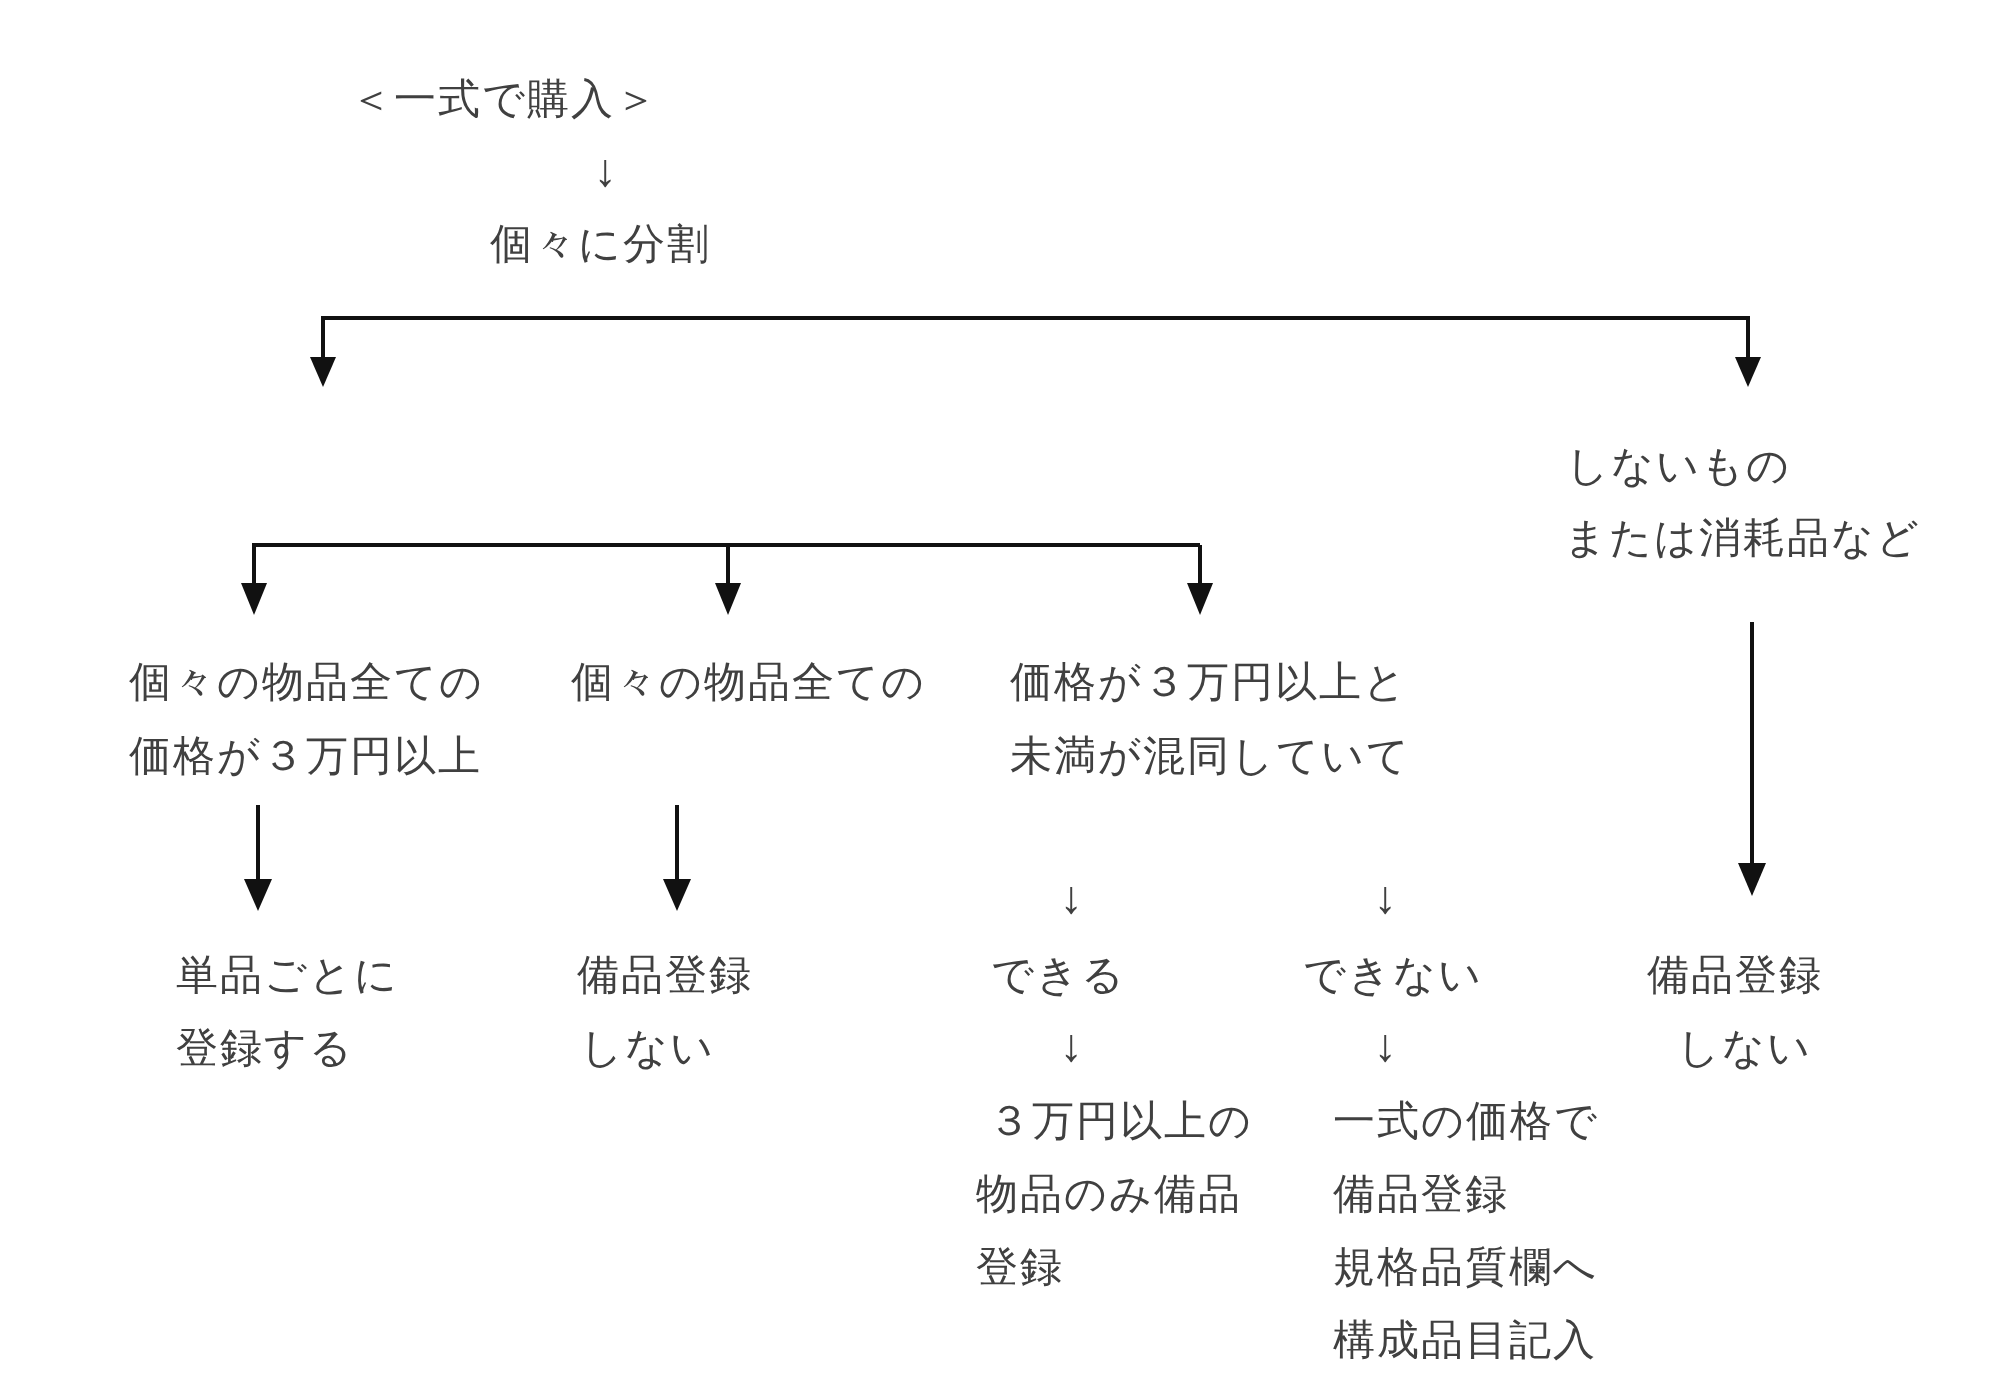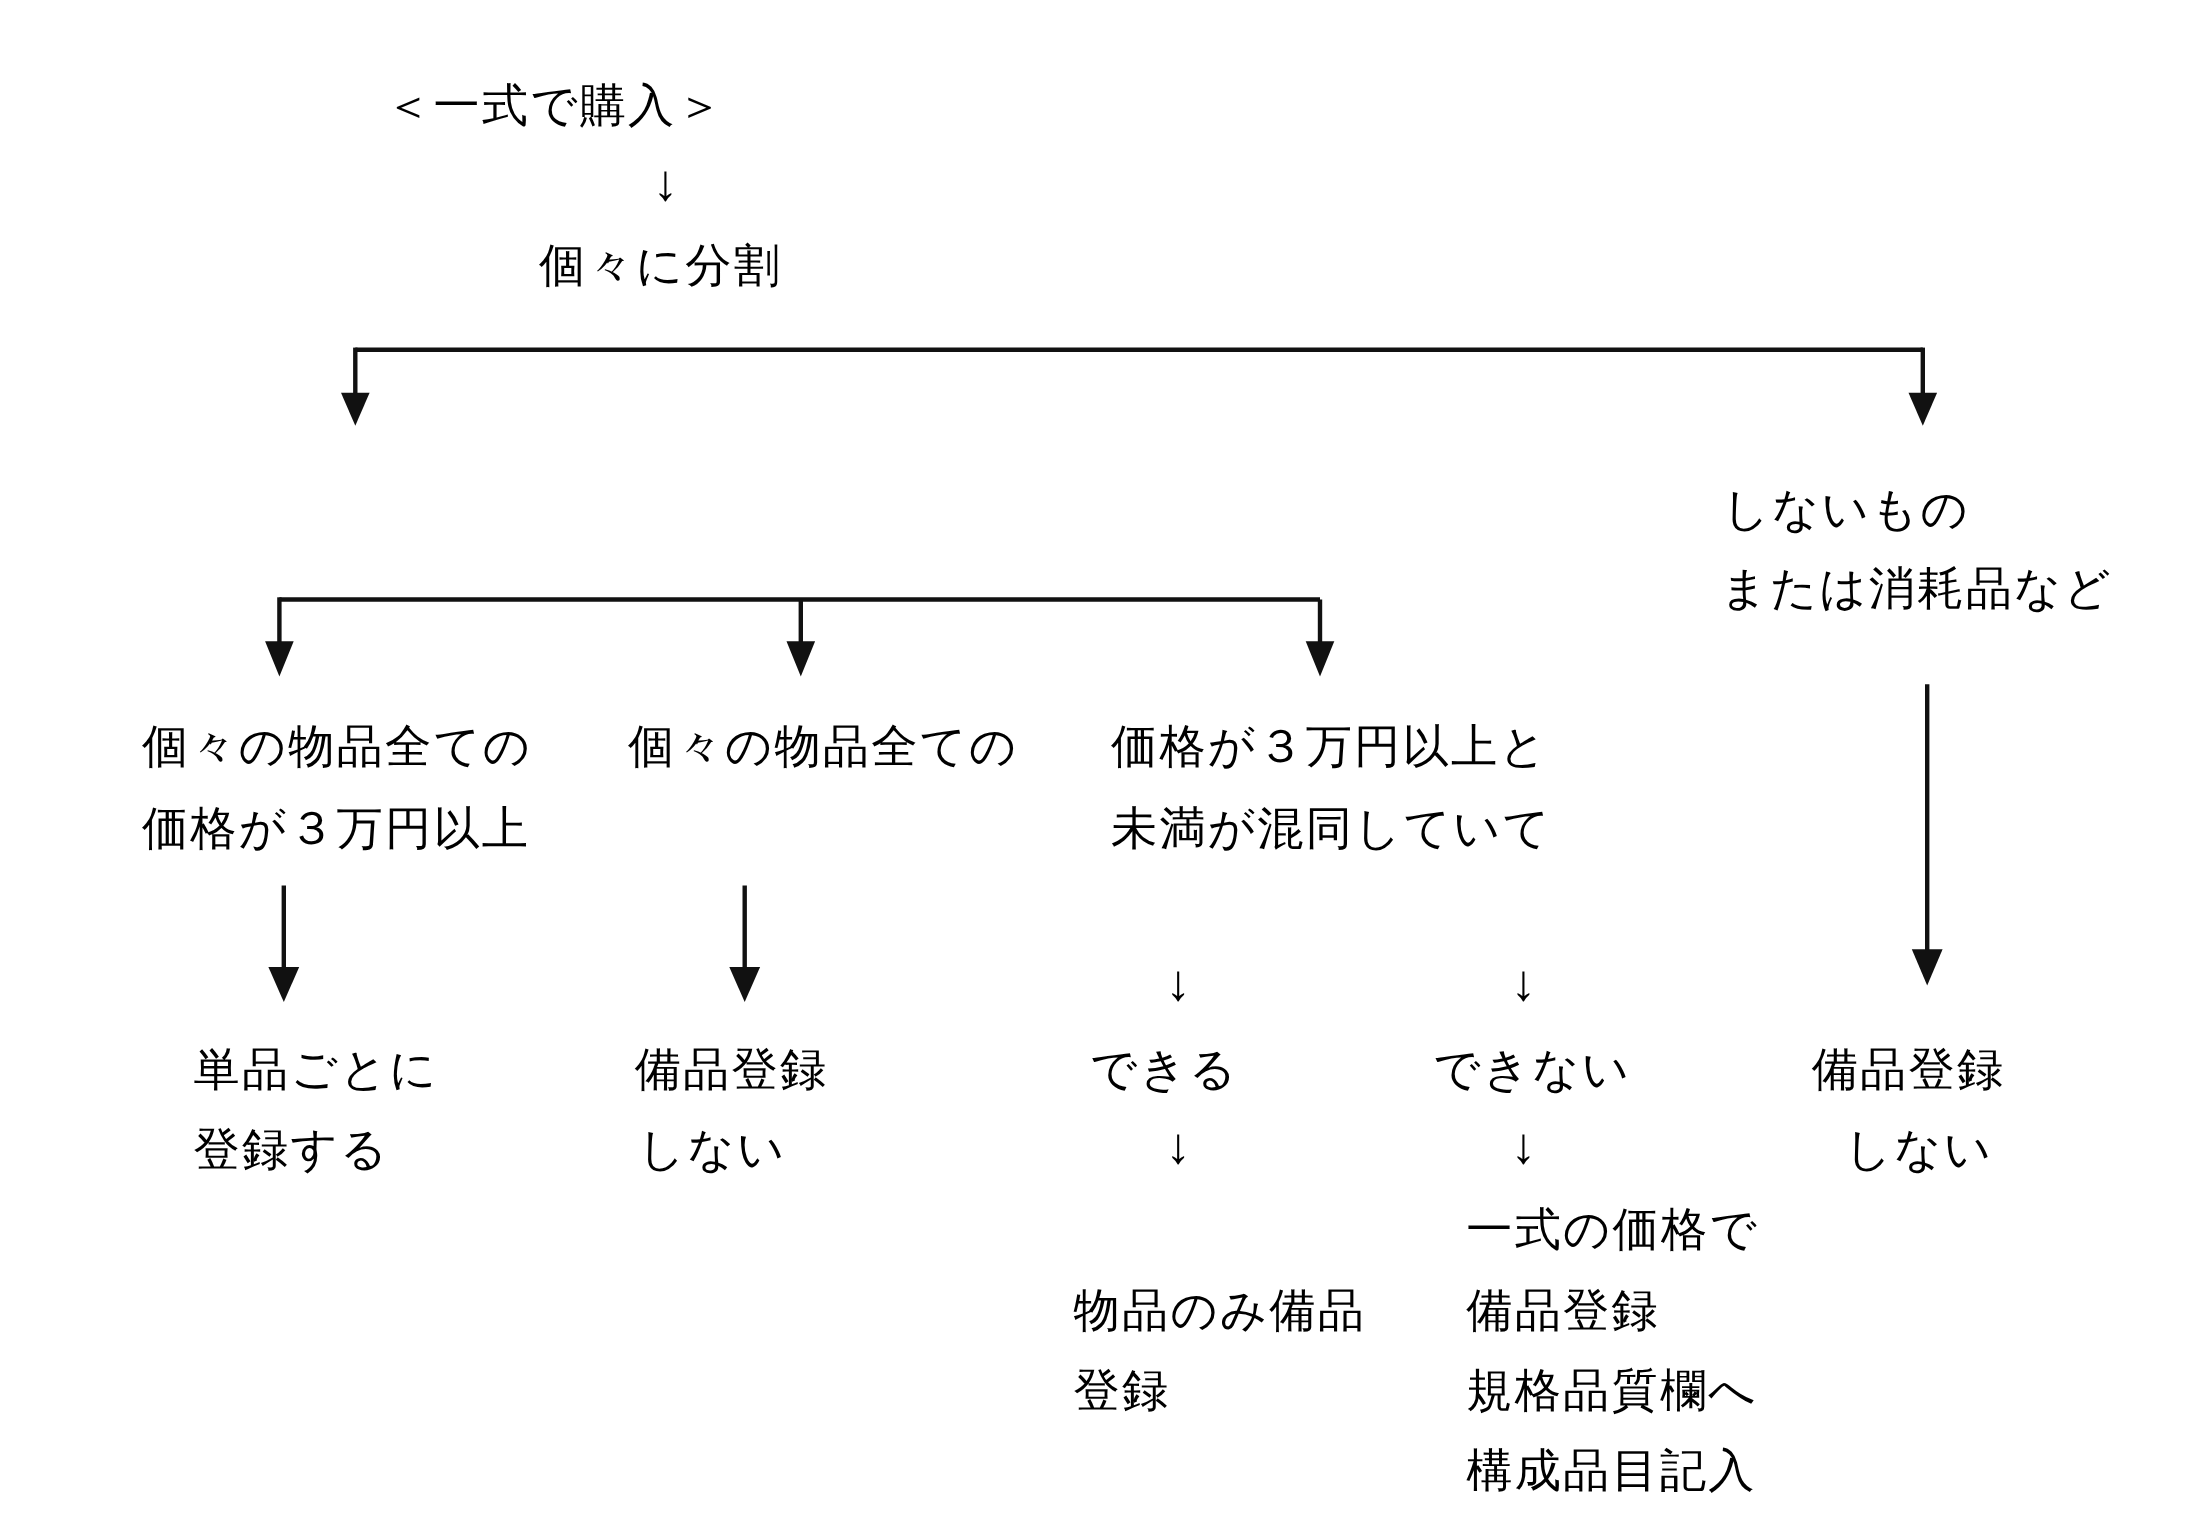--- a/index.html
+++ b/index.html
@@ -1,22 +1,22 @@
 <!DOCTYPE html>
 <html lang="ja"><head>
 <meta charset="utf-8">
 <style>
   html,body{margin:0;padding:0;background:#ffffff;}
   .canvas{
     position:relative;
     width:2000px;height:1400px;
     background:#ffffff;
     overflow:hidden;
-    font-family:Liberation Mono, monospace;
-    color:#000000;
+    font-family:Liberation Sans, sans-serif;
+    color:#404040;
   }
   .t{
     position:absolute;
     white-space:nowrap;
     font-size:42px;
     line-height:46px;
     letter-spacing:2px;
   }
   .dn{
     position:absolute;
@@ -97,20 +97,21 @@
   <span class="t" style="left:991px;top:952px">できる</span>
   <span class="t" style="left:1303px;top:952px">できない</span>
   <span class="t" style="left:1647px;top:952px">備品登録</span>
 
   <span class="t" style="left:176px;top:1025px">登録する</span>
   <span class="t" style="left:580px;top:1025px">しない</span>
   <span class="dn" style="left:1048px;top:1021px">↓</span>
   <span class="dn" style="left:1362px;top:1021px">↓</span>
   <span class="t" style="left:1677px;top:1025px">しない</span>
 
+  <span class="t" style="left:988px;top:1098px">３万円以上の</span>
   <span class="t" style="left:976px;top:1171px">物品のみ備品</span>
   <span class="t" style="left:976px;top:1244px">登録</span>
 
   <span class="t" style="left:1333px;top:1098px">一式の価格で</span>
   <span class="t" style="left:1333px;top:1171px">備品登録</span>
   <span class="t" style="left:1333px;top:1317px">構成品目記入</span>
   <span class="t" style="left:1333px;top:1244px">規格品質欄へ</span>
 
 </div>
 

